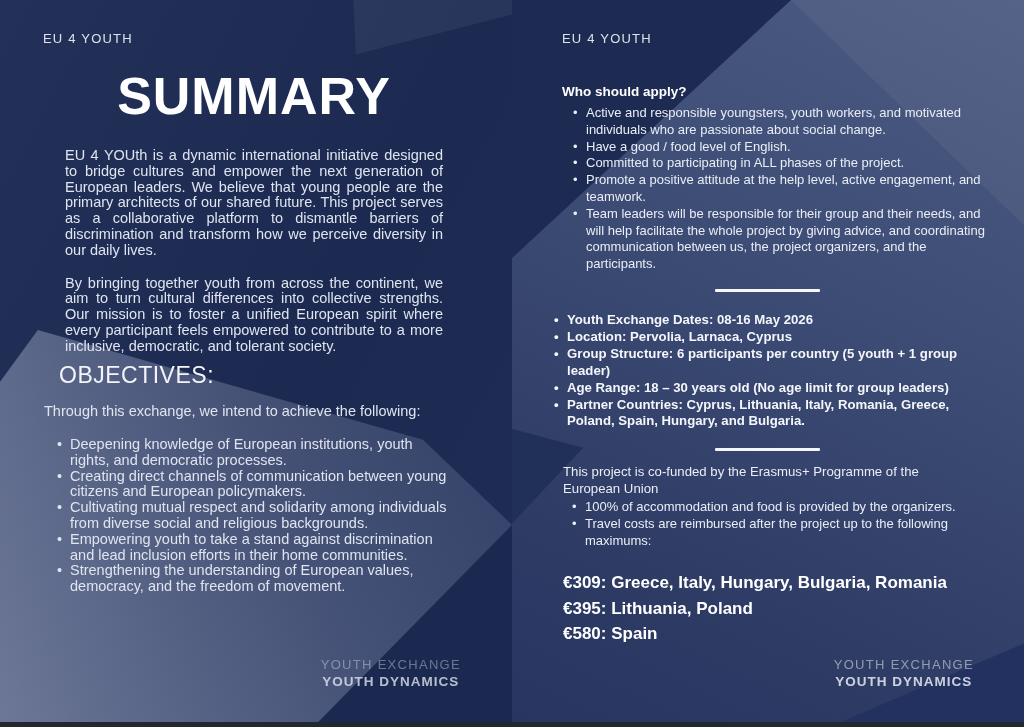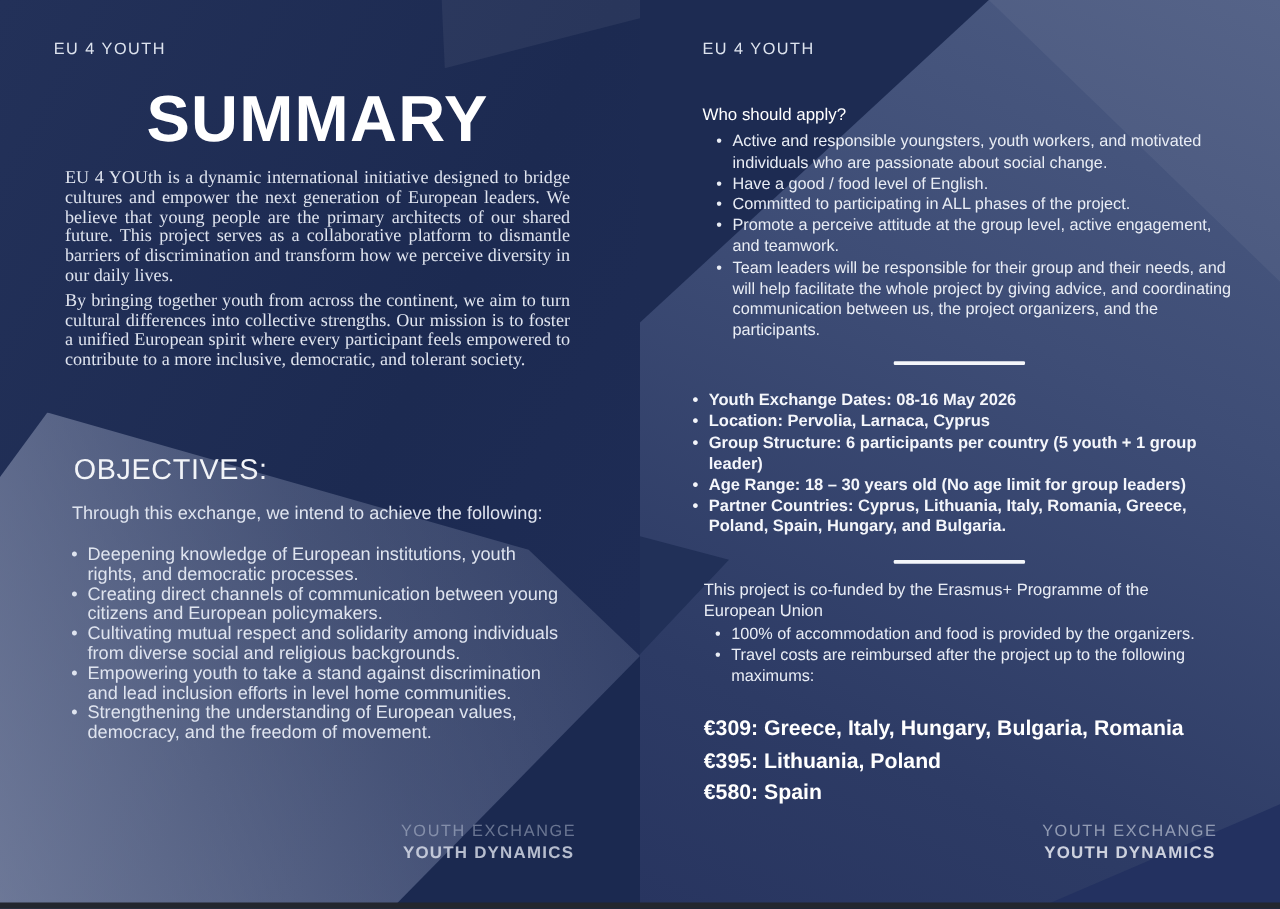--- a/index.html
+++ b/index.html
@@ -29,46 +29,46 @@
   .page.right .brand { left:50px; }
 
   .summary-title {
     position:absolute; top:70px; left:48px; width:412px; text-align:center;
     font-size:52px; font-weight:700; letter-spacing:1px; color:#ffffff; line-height:1;
   }
   .body-copy {
     position:absolute; top:131px; left:48px; width:412px;
     font-size:14.5px; line-height:15.8px; text-align:justify; color:#dfe4ef;
   }
-  .body-copy p { margin:4px;font-family:Liberation Serif, serif; }
+  .body-copy p { margin:17px; }
 
   .objectives-heading {
     position:absolute; top:362px; left:44px;
     font-size:23px; font-weight:400; letter-spacing:0.5px; color:#f2f4f8;margin-left:15px;
   }
   .objectives-intro {
     position:absolute; top:403px; left:44px; width:390px;
-    font-size:14.5px; line-height:16px; color:#dfe4ef;text-align:right;
+    font-size:14.5px; line-height:16px; color:#dfe4ef;
   }
   ul.plain { list-style:none; margin:0; padding:0; }
   ul.plain li { position:relative; padding-left:13px; }
   ul.plain li::before { content:"\2022"; position:absolute; left:0; top:0; }
   .objectives-list {
     position:absolute; top:437px; left:57px; width:392px;
     font-size:14.5px; line-height:15.8px; color:#dfe4ef;
   }
 
   .footer { position:absolute; right:51px; bottom:37px; text-align:right; z-index:3; }
   .footer .l1 { font-size:13px; letter-spacing:1.3px; color:rgba(226,232,244,0.40); line-height:16px; }
   .footer .l2 { font-size:13.5px; font-weight:700; letter-spacing:1px; color:rgba(235,239,248,0.75); line-height:17px;text-align:center; }
   .page.right .footer { right:50px; }
   .page.right .footer .l1 { color:rgba(236,241,250,0.52); }
   .page.right .footer .l2 { color:rgba(245,248,253,0.80); }
 
-  .who-heading { position:absolute; top:84px; left:50px; font-size:13.5px; font-weight:400; color:#ffffff; }
+  .who-heading { position:absolute; top:84px; left:50px; font-size:13.5px; font-weight:700; color:#ffffff; }
   .who-list {
     position:absolute; top:105px; left:61px; width:412px;
     font-size:13px; line-height:16.8px; color:#e9edf5;
   }
   .divider { position:absolute; left:203px; width:105px; height:3px; background:#f4f6fa; border-radius:1px; }
   .divider.d1 { top:289px; }
   .divider.d2 { top:448px; }
   .details-list {
     position:absolute; top:312px; left:42px; width:442px;
     font-size:13.2px; font-weight:700; line-height:16.9px; color:#f4f6fb;
@@ -101,21 +101,21 @@
       <p>EU 4 YOUth is a dynamic international initiative designed to bridge cultures and empower the next generation of European leaders. We believe that young people are the primary architects of our shared future. This project serves as a collaborative platform to dismantle barriers of discrimination and transform how we perceive diversity in our daily lives.</p>
       <p>By bringing together youth from across the continent, we aim to turn cultural differences into collective strengths. Our mission is to foster a unified European spirit where every participant feels empowered to contribute to a more inclusive, democratic, and tolerant society.</p>
     </div>
 
     <div class="objectives-heading">OBJECTIVES:</div>
     <div class="objectives-intro">Through this exchange, we intend to achieve the following:</div>
     <ul class="plain objectives-list">
       <li>Deepening knowledge of European institutions, youth rights, and democratic processes.</li>
       <li>Creating direct channels of communication between young citizens and European policymakers.</li>
       <li>Cultivating mutual respect and solidarity among individuals from diverse social and religious backgrounds.</li>
-      <li>Empowering youth to take a stand against discrimination and lead inclusion efforts in level home communities.</li>
+      <li>Empowering youth to take a stand against discrimination and lead inclusion efforts in their home communities.</li>
       <li>Strengthening the understanding of European values, democracy, and the freedom of movement.</li>
     </ul>
 
     <div class="footer">
       <div class="l1">YOUTH EXCHANGE</div>
       <div class="l2">YOUTH DYNAMICS</div>
     </div>
   </div>
 
   <div class="page right">
@@ -124,21 +124,21 @@
     <div class="overlay right-wedge-left"></div>
     <div class="overlay right-corner-br"></div>
 
     <div class="brand">EU 4 YOUTH</div>
 
     <div class="who-heading">Who should apply?</div>
     <ul class="plain who-list">
       <li>Active and responsible youngsters, youth workers, and motivated individuals who are passionate about social change.</li>
       <li>Have a good / food level of English.</li>
       <li>Committed to participating in ALL phases of the project.</li>
-      <li>Promote a perceive attitude at the group level, active engagement, and teamwork.</li>
+      <li>Promote a positive attitude at the help level, active engagement, and teamwork.</li>
       <li>Team leaders will be responsible for their group and their needs, and will help facilitate the whole project by giving advice, and coordinating communication between us, the project organizers, and the participants.</li>
     </ul>
 
     <div class="divider d1"></div>
 
     <ul class="plain details-list">
       <li>Youth Exchange Dates: 08-16 May 2026</li>
       <li>Location: Pervolia, Larnaca, Cyprus</li>
       <li>Group Structure: 6 participants per country (5 youth + 1 group leader)</li>
       <li>Age Range: 18 – 30 years old (No age limit for group leaders)</li>

